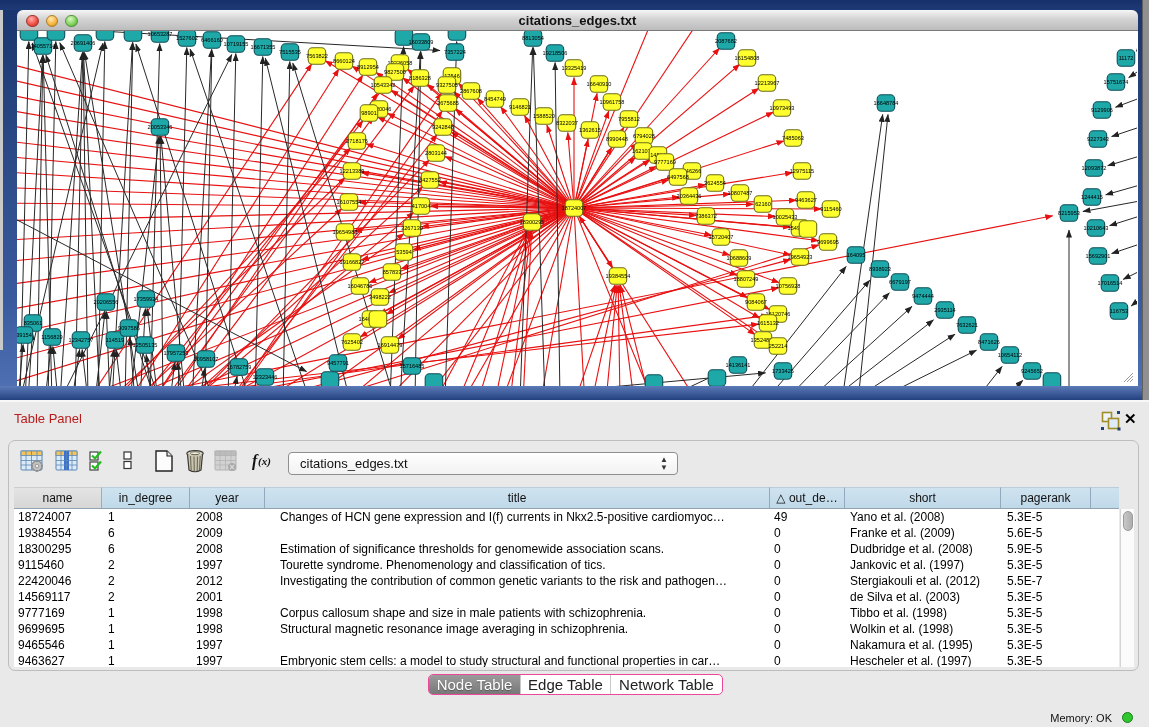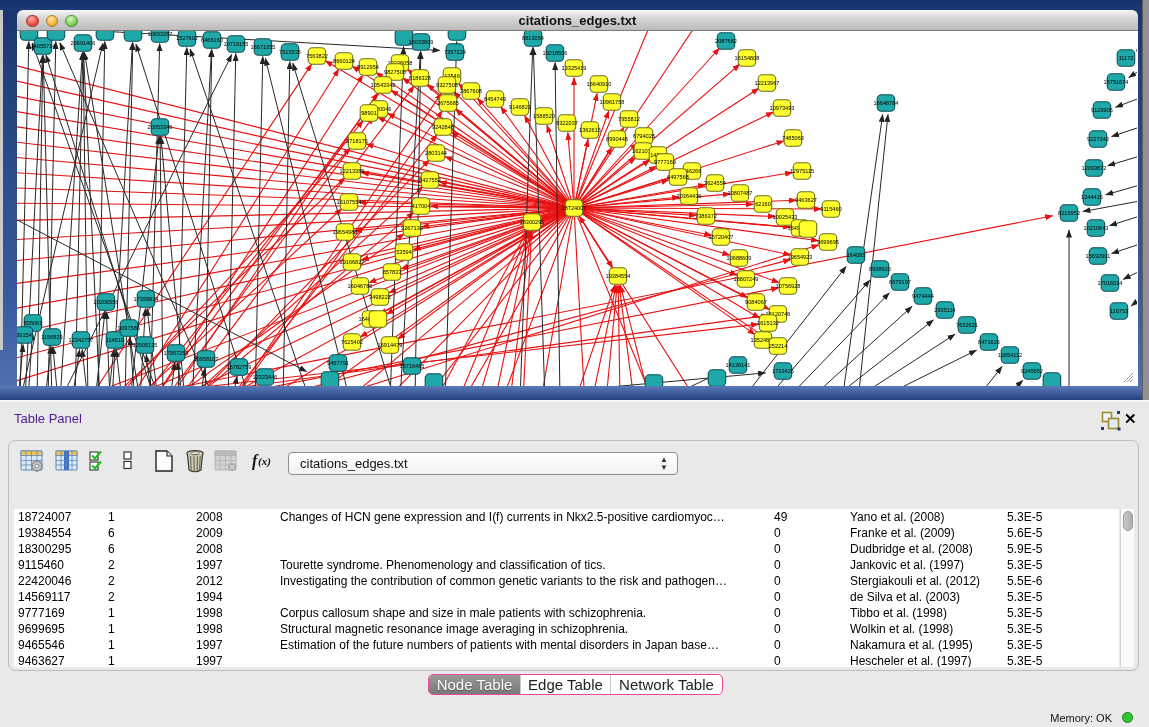--- a/index.html
+++ b/index.html
@@ -9,21 +9,21 @@
 #rightedge{left:1142px;top:0;width:7px;height:727px;background:#909090;border-left:1px solid #5f5f5f}
 #win{left:17px;top:10px;width:1121px;height:376px}
 #titlebar{left:0;top:0;width:1121px;height:21px;background:linear-gradient(#f6f6f6,#d3d3d3 45%,#bcbcbc);border-radius:6px 6px 0 0;border-bottom:1px solid #7a7a7a}
 #title{width:100%;text-align:center;font-size:13px;font-weight:bold;color:#111;line-height:21px}
 .tl{top:4.5px;width:12.5px;height:12.5px;border-radius:50%}
 #tlr{left:9px;background:radial-gradient(circle at 40% 30%,#ffb0a8,#ee4c42 60%,#b2271f);border:.5px solid #a03830}
 #tly{left:28.5px;background:radial-gradient(circle at 40% 30%,#ffe9b0,#f6b23c 60%,#c27d12);border:.5px solid #ad7f25}
 #tlg{left:48px;background:radial-gradient(circle at 40% 30%,#d6f8c0,#7ed158 60%,#3d9427);border:.5px solid #5a9440}
 #canvas{left:0;top:21px;width:1121px;height:355px;background:#fff;overflow:hidden}
 #tablepanel{left:0;top:400px;width:1149px;height:327px;background:#e9e9e9;border-top:2px solid #f8f8f8}
-#tp-title{left:14px;top:9px;font-size:13px;color:#4c1d95}
+#tp-title{left:14px;top:9px;font-size:13px;color:#b91c1c}
 #container{left:8px;top:38px;width:1131px;height:231px;background:#e9e9e9;border:1px solid #bdbdbd;border-radius:7px}
 #toolbar{left:20px;top:47px;height:34px}
 #combo{left:288px;top:50px;width:390px;height:23px;background:linear-gradient(#fff,#f2f2f2);border:1px solid #8f8f8f;border-radius:4px;font-size:13px;color:#111;line-height:21px;padding-left:11px}
 #combo .arr{position:absolute;right:9px;top:3px;font-size:8px;color:#333;line-height:8px}
 #thead{left:14px;top:85px;width:1105px;height:22px;display:flex;font-size:12px;color:#111}
 #thead{border-bottom:1px solid #8fa3b5}#thead div{border-right:1px solid #92a8bd;border-top:1px solid #b9cedd;background:linear-gradient(#cfe3ef,#bfd9e9);text-align:center;line-height:21px;overflow:hidden;white-space:nowrap}
 #thead div.gray{background:linear-gradient(#e4e4e4,#d6d6d6);border-right:1px solid #a9a9a9;border-top:1px solid #cccccc}
 #tbody{left:14px;top:107px;width:1105px;height:158px;background:#fff;overflow:hidden;font-size:12px;color:#000}
 .row{position:absolute;left:0;width:1105px;height:16px;line-height:16px;white-space:nowrap}
 .row span{position:absolute;overflow:hidden}
@@ -636,20 +636,30 @@
   <circle cx="17" cy="16" r="4" fill="#9f9f9f"></circle>
           <path d="M15,14 L19,18 M19,14 L15,18" stroke="#d5d5d5" stroke-width="1.2"></path>
  </g>
 
  <g transform="translate(232,1)">
   <text x="0" y="16" font-family="Liberation Serif,serif" font-style="italic" font-weight="bold" font-size="16" fill="#111">f</text>
   <text x="6" y="15" font-family="Liberation Serif,serif" font-style="italic" font-weight="bold" font-size="11" fill="#111">(x)</text>
  </g>
 </svg></div>
   <div class="abs" id="combo">citations_edges.txt<span class="arr">▲<br>▼</span></div>
+  <div class="abs" id="thead">
+    <div class="gray" style="width:88px">name</div>
+    <div style="width:88px">in_degree</div>
+    <div style="width:75px">year</div>
+    <div style="width:505px">title</div>
+    <div style="width:75px">△ out_de…</div>
+    <div style="width:156px">short</div>
+    <div style="width:90px">pagerank</div>
+    <div style="width:28px;border-right:none"></div>
+  </div>
   <div class="abs" id="tbody">
       <div class="row" style="top:0px">
         <span style="left:4px;width:86px">18724007</span>
         <span style="left:94px;width:80px">1</span>
         <span style="left:182px;width:78px">2008</span>
         <span style="left:266px;width:488px">Changes of HCN gene expression and I(f) currents in Nkx2.5-positive cardiomyoc…</span>
         <span style="left:760px;width:70px">49</span>
         <span style="left:836px;width:152px">Yano et al. (2008)</span>
         <span style="left:993px;width:90px">5.3E-5</span>
       </div>
@@ -658,46 +668,47 @@
         <span style="left:94px;width:80px">6</span>
         <span style="left:182px;width:78px">2009</span>
         <span style="left:760px;width:70px">0</span>
         <span style="left:836px;width:152px">Franke et al. (2009)</span>
         <span style="left:993px;width:90px">5.6E-5</span>
       </div>
       <div class="row" style="top:32px">
         <span style="left:4px;width:86px">18300295</span>
         <span style="left:94px;width:80px">6</span>
         <span style="left:182px;width:78px">2008</span>
+        <span style="left:266px;width:488px">Estimation of significance thresholds for genomewide association scans.</span>
         <span style="left:760px;width:70px">0</span>
         <span style="left:836px;width:152px">Dudbridge et al. (2008)</span>
         <span style="left:993px;width:90px">5.9E-5</span>
       </div>
       <div class="row" style="top:48px">
         <span style="left:4px;width:86px">9115460</span>
         <span style="left:94px;width:80px">2</span>
         <span style="left:182px;width:78px">1997</span>
         <span style="left:266px;width:488px">Tourette syndrome. Phenomenology and classification of tics.</span>
         <span style="left:760px;width:70px">0</span>
         <span style="left:836px;width:152px">Jankovic et al. (1997)</span>
         <span style="left:993px;width:90px">5.3E-5</span>
       </div>
       <div class="row" style="top:64px">
         <span style="left:4px;width:86px">22420046</span>
         <span style="left:94px;width:80px">2</span>
         <span style="left:182px;width:78px">2012</span>
         <span style="left:266px;width:488px">Investigating the contribution of common genetic variants to the risk and pathogen…</span>
         <span style="left:760px;width:70px">0</span>
         <span style="left:836px;width:152px">Stergiakouli et al. (2012)</span>
-        <span style="left:993px;width:90px">5.5E-6</span>
+        <span style="left:993px;width:90px">5.5E-7</span>
       </div>
       <div class="row" style="top:80px">
         <span style="left:4px;width:86px">14569117</span>
         <span style="left:94px;width:80px">2</span>
-        <span style="left:182px;width:78px">1994</span>
+        <span style="left:182px;width:78px">2001</span>
         <span style="left:760px;width:70px">0</span>
         <span style="left:836px;width:152px">de Silva et al. (2003)</span>
         <span style="left:993px;width:90px">5.3E-5</span>
       </div>
       <div class="row" style="top:96px">
         <span style="left:4px;width:86px">9777169</span>
         <span style="left:94px;width:80px">1</span>
         <span style="left:182px;width:78px">1998</span>
         <span style="left:266px;width:488px">Corpus callosum shape and size in male patients with schizophrenia.</span>
         <span style="left:760px;width:70px">0</span>
@@ -710,29 +721,29 @@
         <span style="left:182px;width:78px">1998</span>
         <span style="left:266px;width:488px">Structural magnetic resonance image averaging in schizophrenia.</span>
         <span style="left:760px;width:70px">0</span>
         <span style="left:836px;width:152px">Wolkin et al. (1998)</span>
         <span style="left:993px;width:90px">5.3E-5</span>
       </div>
       <div class="row" style="top:128px">
         <span style="left:4px;width:86px">9465546</span>
         <span style="left:94px;width:80px">1</span>
         <span style="left:182px;width:78px">1997</span>
-        <span style="left:266px;width:488px">Estimation of the future numbers of patients with mental disorders in Japan base…</span>
         <span style="left:760px;width:70px">0</span>
         <span style="left:836px;width:152px">Nakamura et al. (1995)</span>
         <span style="left:993px;width:90px">5.3E-5</span>
       </div>
       <div class="row" style="top:144px">
         <span style="left:4px;width:86px">9463627</span>
         <span style="left:94px;width:80px">1</span>
         <span style="left:182px;width:78px">1997</span>
+        <span style="left:266px;width:488px">Embryonic stem cells: a model to study structural and functional properties in car…</span>
         <span style="left:760px;width:70px">0</span>
         <span style="left:836px;width:152px">Hescheler et al. (1997)</span>
         <span style="left:993px;width:90px">5.3E-5</span>
       </div>
     </div>
   <div class="abs" id="vscroll">
       <div class="abs" id="vthumb"></div>
     </div>
   <div class="abs" id="tabs">
     <div class="sel" style="width:91px">Node Table</div>

